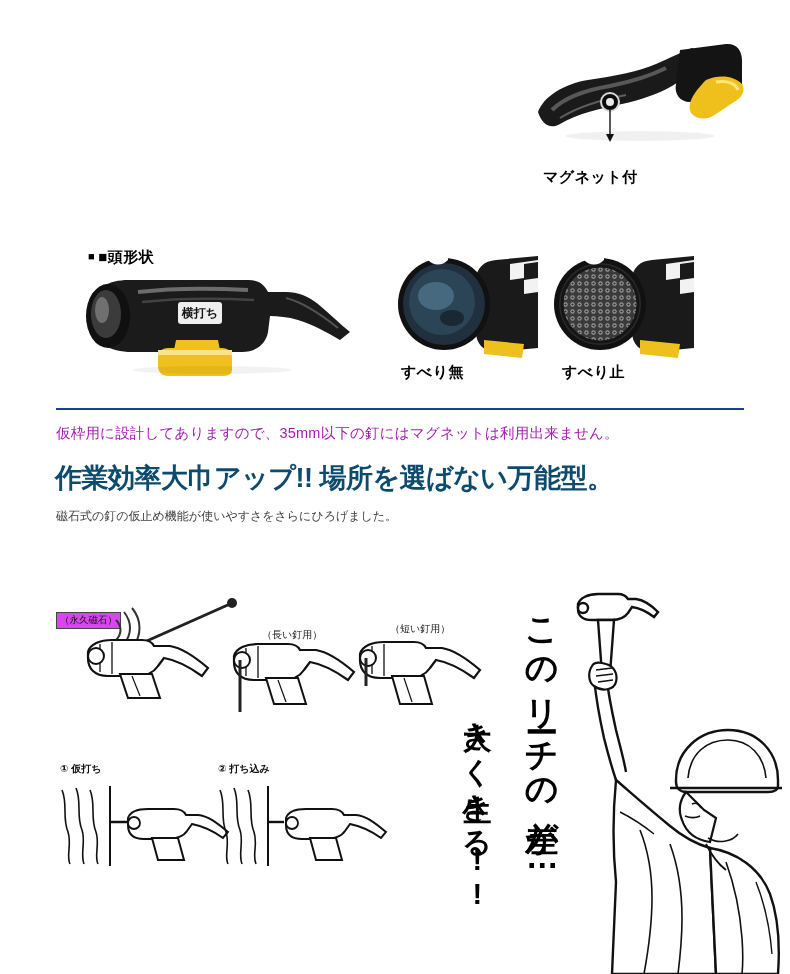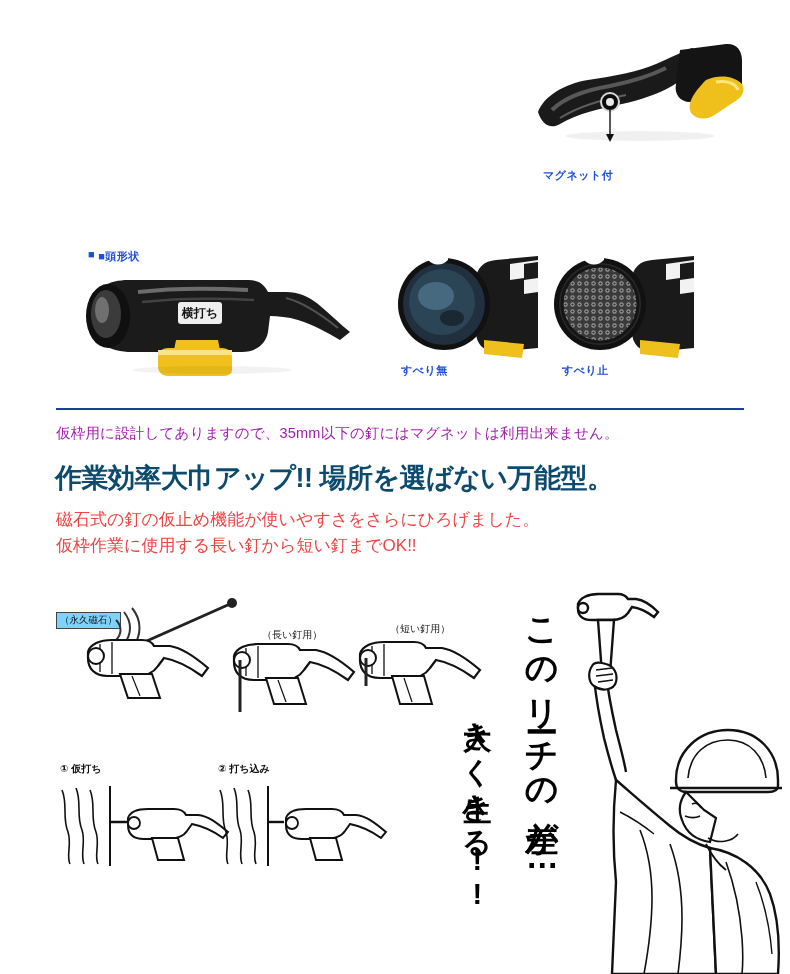--- a/index.html
+++ b/index.html
@@ -19,37 +19,37 @@
     position: relative;
     width: 790px;
     height: 974px;
   }
 
   
   .abs { position: absolute; }
 
   
   .lbl {
-    font-size: 11px;
+    font-size: 15px;
     font-weight: bold;
     letter-spacing: 0.5px;
-    color: #1d4ed8;
+    color: #000000;
     white-space: nowrap;
   }
   .lbl-tiny {
     font-size: 10px;
     color: #111;
     white-space: nowrap;
   }
   .boxed-tiny {
     font-size: 9.5px;
     color: #111;
     border: 1px solid #444;
     padding: 1px 3px;
-    background: #7dd3fc;
+    background: #d946ef;
     white-space: nowrap;
   }
   .sq-bullet::before {
     content: "■";
     font-size: 11px;
     margin-right: 3px;
     vertical-align: 2px;
   }
 
   
@@ -76,22 +76,22 @@
   .copy-head {
     position: absolute;
     font-size: 27px;
     font-weight: bold;
     color: #0c4a6e;
     letter-spacing: -0.5px;
     white-space: nowrap;
   }
   .copy-line {
     position: absolute;
-    font-size: 17px;
-    color: #ef4444;
+    font-size: 12px;
+    color: #404040;
     letter-spacing: 0px;
     white-space: nowrap;
   }
 
   
   .vert {
     position: absolute;
     writing-mode: vertical-rl;
     text-orientation: upright;
     font-weight: bold;
@@ -230,21 +230,20 @@
   <div class="abs lbl" style="left:562px; top:363px;">すべり止</div>
 
   <div class="rule"></div>
 
   <div class="copy-small" style="left:56px; top:424px;">仮枠用に設計してありますので、35mm以下の釘にはマグネットは利用出来ません。</div>
 
   <div class="copy-head" style="left:55px; top:460px;">作業効率大巾アップ!! 場所を選ばない万能型。</div>
 
   <div class="copy-line" style="left:56px; top:508px;">磁石式の釘の仮止め機能が使いやすさをさらにひろげました。</div>
 
-  <div class="copy-line" style="left:56px; top:534px;">仮枠作業に使用する長い釘から短い釘までOK!!</div>
 
   <div class="abs boxed-tiny" style="left:56px; top:612px;">（永久磁石）</div>
   <div class="abs lbl-tiny" style="left:262px; top:628px;">（長い釘用）</div>
   <div class="abs lbl-tiny" style="left:390px; top:622px;">（短い釘用）</div>
 
   <div class="photo" style="left:60px; top:590px; width:200px; height:110px;">
     <svg width="200" height="110" viewBox="0 0 200 110">
 
       <line x1="62" y1="62" x2="170" y2="14" stroke="#222" stroke-width="3"></line>
       <circle cx="172" cy="13" r="5" fill="#222"></circle>

